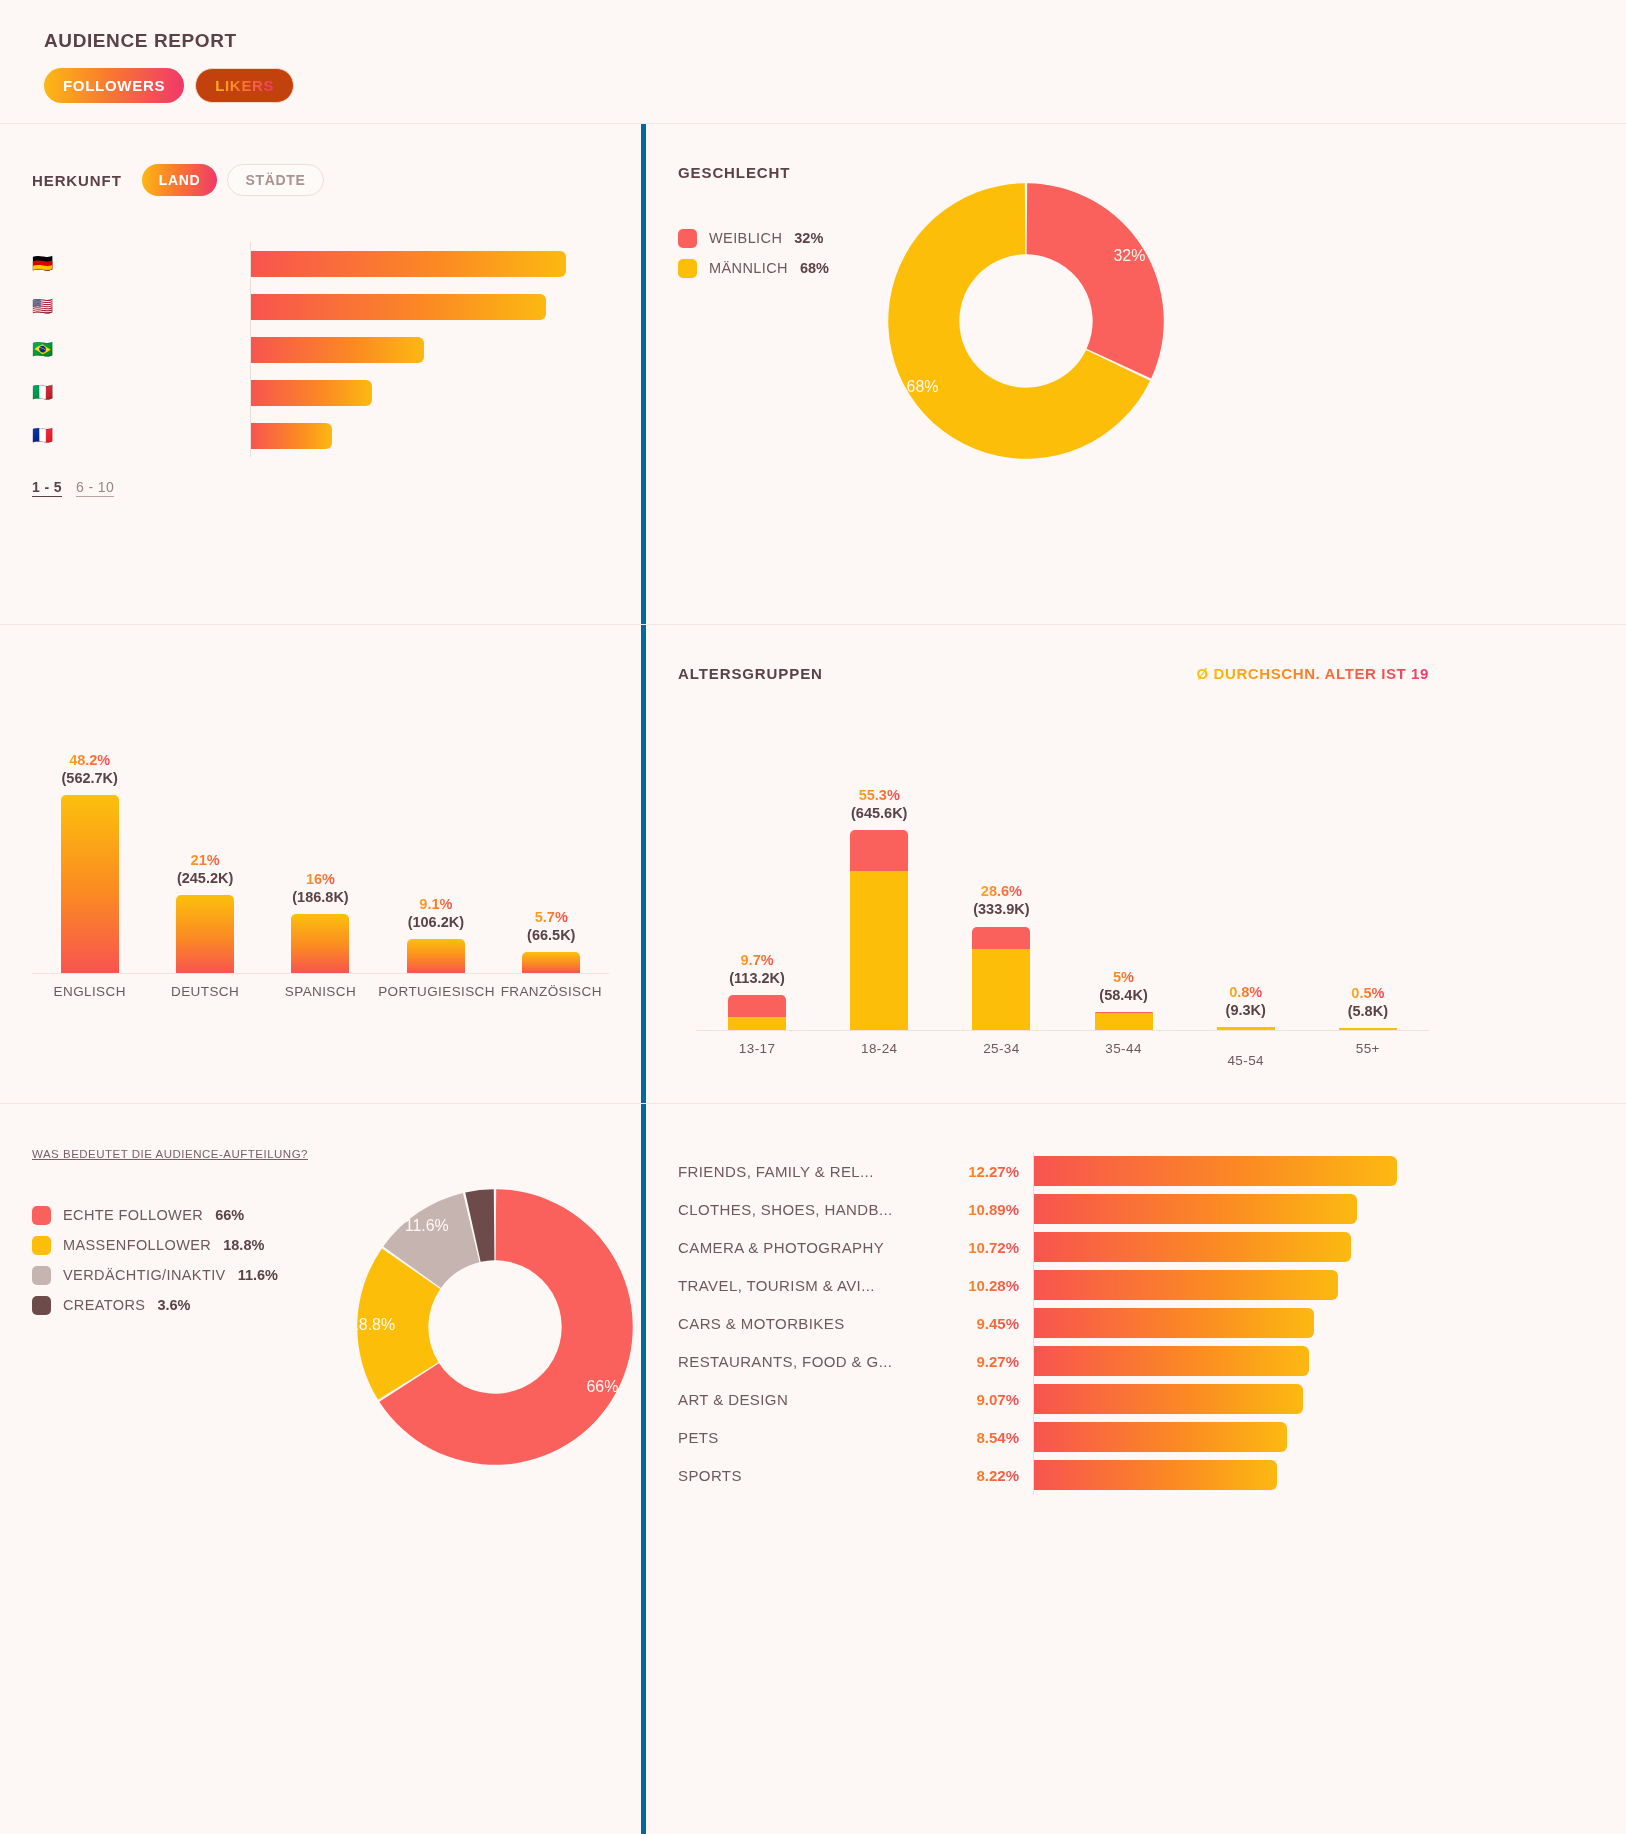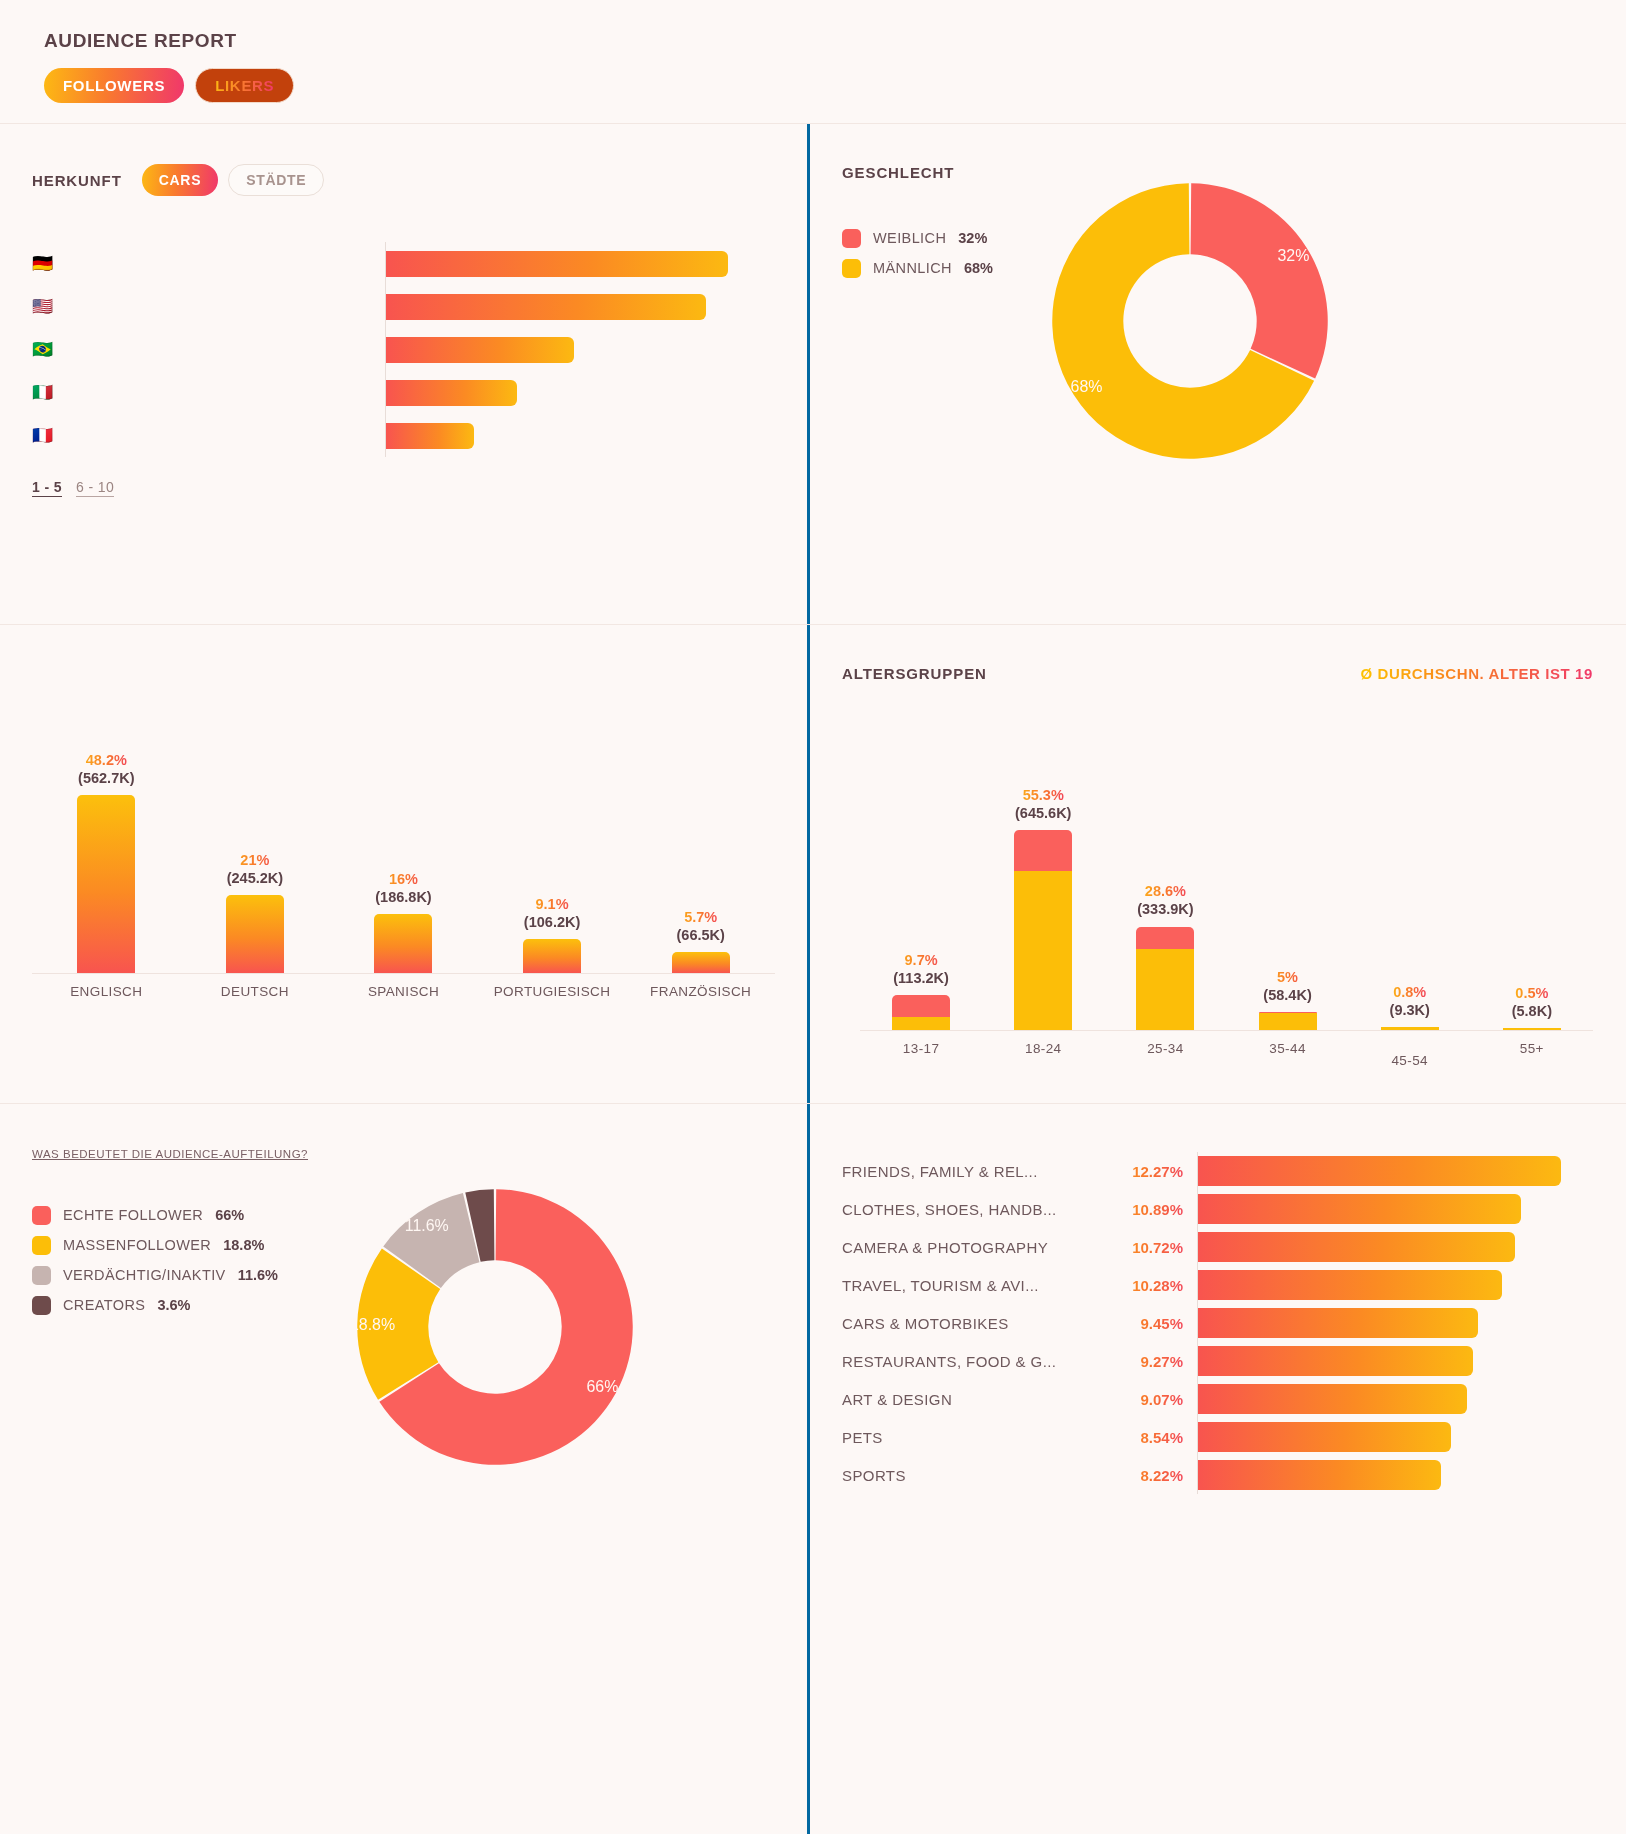--- a/index.html
+++ b/index.html
@@ -41,21 +41,21 @@
   }
   .pill.plain-inactive {
     background: #FDFAF8; border: 1.5px solid #EADFD8; color: #A8938E;
   }
 
   
   .grid { border-top: 1px solid #F2E7E2; }
   .row { display: flex; border-bottom: 1px solid #F2E7E2; }
   .row:last-child { border-bottom: none; }
   .cell { position: relative; }
-  .cell.left  { width: 810px; border-right: 3px solid #0369a1; }
+  .cell.left  { width: 646px; border-right: 5px solid #0369a1; }
   .cell.right { width: 815px; }
 
   .panel-head {
     display: flex; align-items: center; gap: 20px;
     padding: 40px 32px 0 32px;
   }
   .panel-title {
     font-size: 15px; font-weight: bold; letter-spacing: 0.9px;
     text-transform: uppercase; color: #5B4248;
   }
@@ -182,21 +182,21 @@
   </div>
 
   <div class="grid">
 
     <div class="row">
 
       <div class="cell left" style="height:500px;">
         <div class="panel-head">
           <div class="panel-title">HERKUNFT</div>
           <div class="seg-row" style="margin-top:0;gap:10px;">
-            <button class="pill active" style="font-size:14px;padding:8px 17px;">CARS</button>
+            <button class="pill active" style="font-size:14px;padding:8px 17px;">LAND</button>
             <button class="pill plain-inactive" style="font-size:14px;padding:8px 17px;">STÄDTE</button>
           </div>
         </div>
         <div class="countries" id="country-list">
             <div class="c-row">
               <span class="c-flag">🇩🇪</span>
               <span class="c-name"></span>
               <span class="c-vals">
                 <span class="c-pct"></span>
                 <span class="c-abs"></span>

